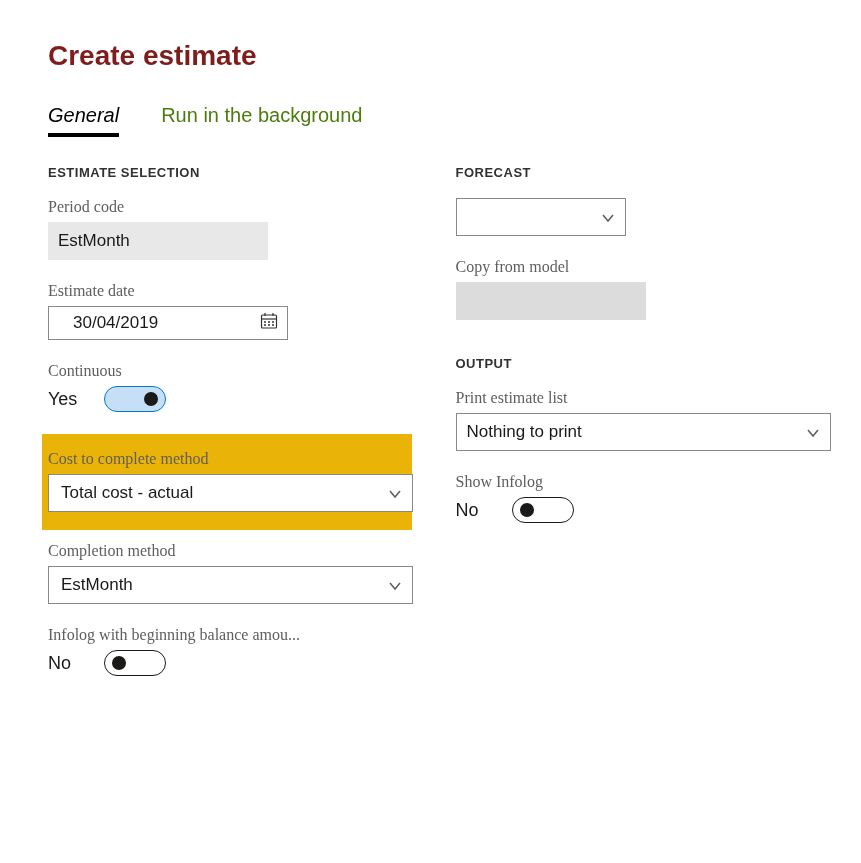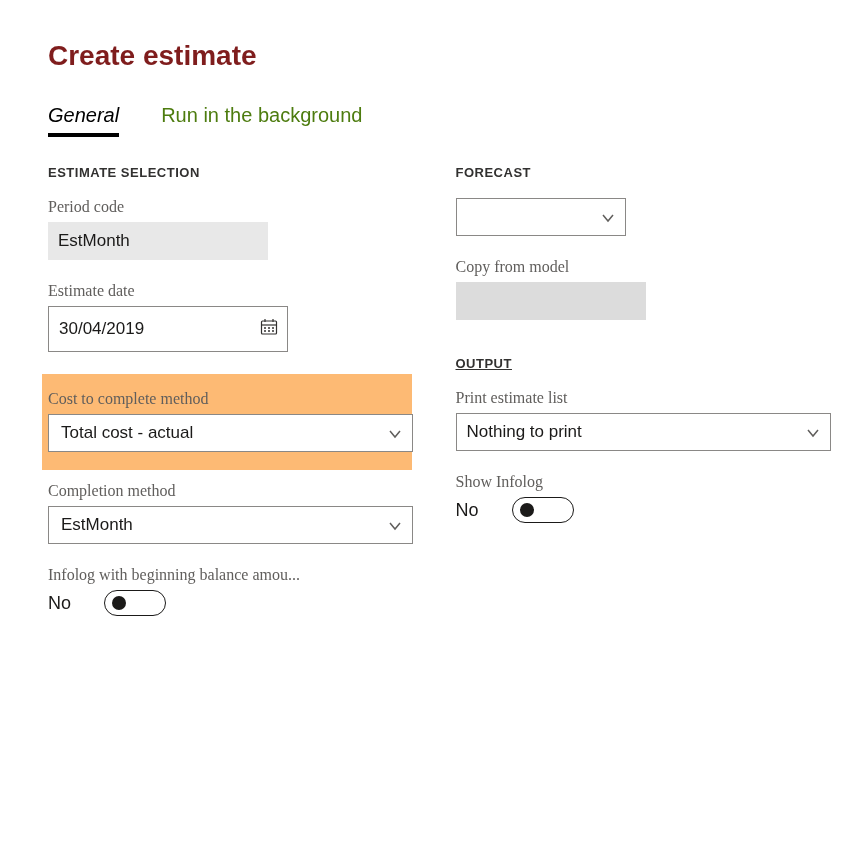--- a/index.html
+++ b/index.html
@@ -48,21 +48,20 @@
     .section-header {
       font-size: 13px;
       font-weight: 700;
       letter-spacing: 0.5px;
       color: #323130;
       margin-bottom: 18px;
       text-transform: uppercase;
     }
     .section-header.mt {
       margin-top: 36px;
-      text-decoration: underline;
     }
     .field {
       margin-bottom: 22px;
     }
     .field-label {
       font-size: 16px;
       color: #605e5c;
       margin-bottom: 6px;
       display: block;
       white-space: nowrap;
@@ -88,27 +87,27 @@
       width: 220px;
     }
     .input.disabled {
       background: #dcdcdc;
       border: none;
       width: 190px;
       height: 38px;
     }
     .date-input {
       width: 240px;
-      height: 46px;
+      height: 34px;
       border: 1px solid #8a8886;
       background: #fff;
       display: flex;
       align-items: center;
       justify-content: space-between;
-      padding: 0 8px 0 10px;
+      padding: 0 8px 0 24px;
     }
     .date-input span.val {
       font-size: 17px;
       color: #1b1a19;
     }
     .select {
       cursor: pointer;
     }
     .select.narrow {
       width: 170px;
@@ -173,21 +172,21 @@
       top: 50%;
       transform: translateY(-50%);
     }
     .toggle.on .knob {
       right: 7px;
     }
     .toggle.off .knob {
       left: 7px;
     }
     .highlight {
-      background: #fdba74;
+      background: #eab308;
       padding: 16px 6px 18px 6px;
       margin: 16px -6px 12px -6px;
     }
     .highlight .field {
       margin-bottom: 0;
     }
   </style>
 </head>
 <body>
 
@@ -224,20 +223,29 @@
               <line x1="10" y1="11" x2="10" y2="11" stroke-linecap="round" stroke-width="2"></line>
               <line x1="14" y1="11" x2="14" y2="11" stroke-linecap="round" stroke-width="2"></line>
               <line x1="6" y1="14" x2="6" y2="14" stroke-linecap="round" stroke-width="2"></line>
               <line x1="10" y1="14" x2="10" y2="14" stroke-linecap="round" stroke-width="2"></line>
               <line x1="14" y1="14" x2="14" y2="14" stroke-linecap="round" stroke-width="2"></line>
             </svg>
         </span>
       </div>
     </div>
 
+    <div class="field">
+      <label class="field-label">Continuous</label>
+      <div class="toggle-row">
+        <span class="toggle-state">Yes</span>
+        <div class="toggle on">
+            <div class="knob"></div>
+          </div>
+      </div>
+    </div>
 
     <div class="highlight">
       <div class="field">
         <label class="field-label">Cost to complete method</label>
         <div class="select hl">
           <span>Total cost - actual</span>
           <span class="chevron"><svg viewBox="0 0 14 14">
                 <polyline points="2,4 7,10 12,4"></polyline>
               </svg></span>
         </div>

